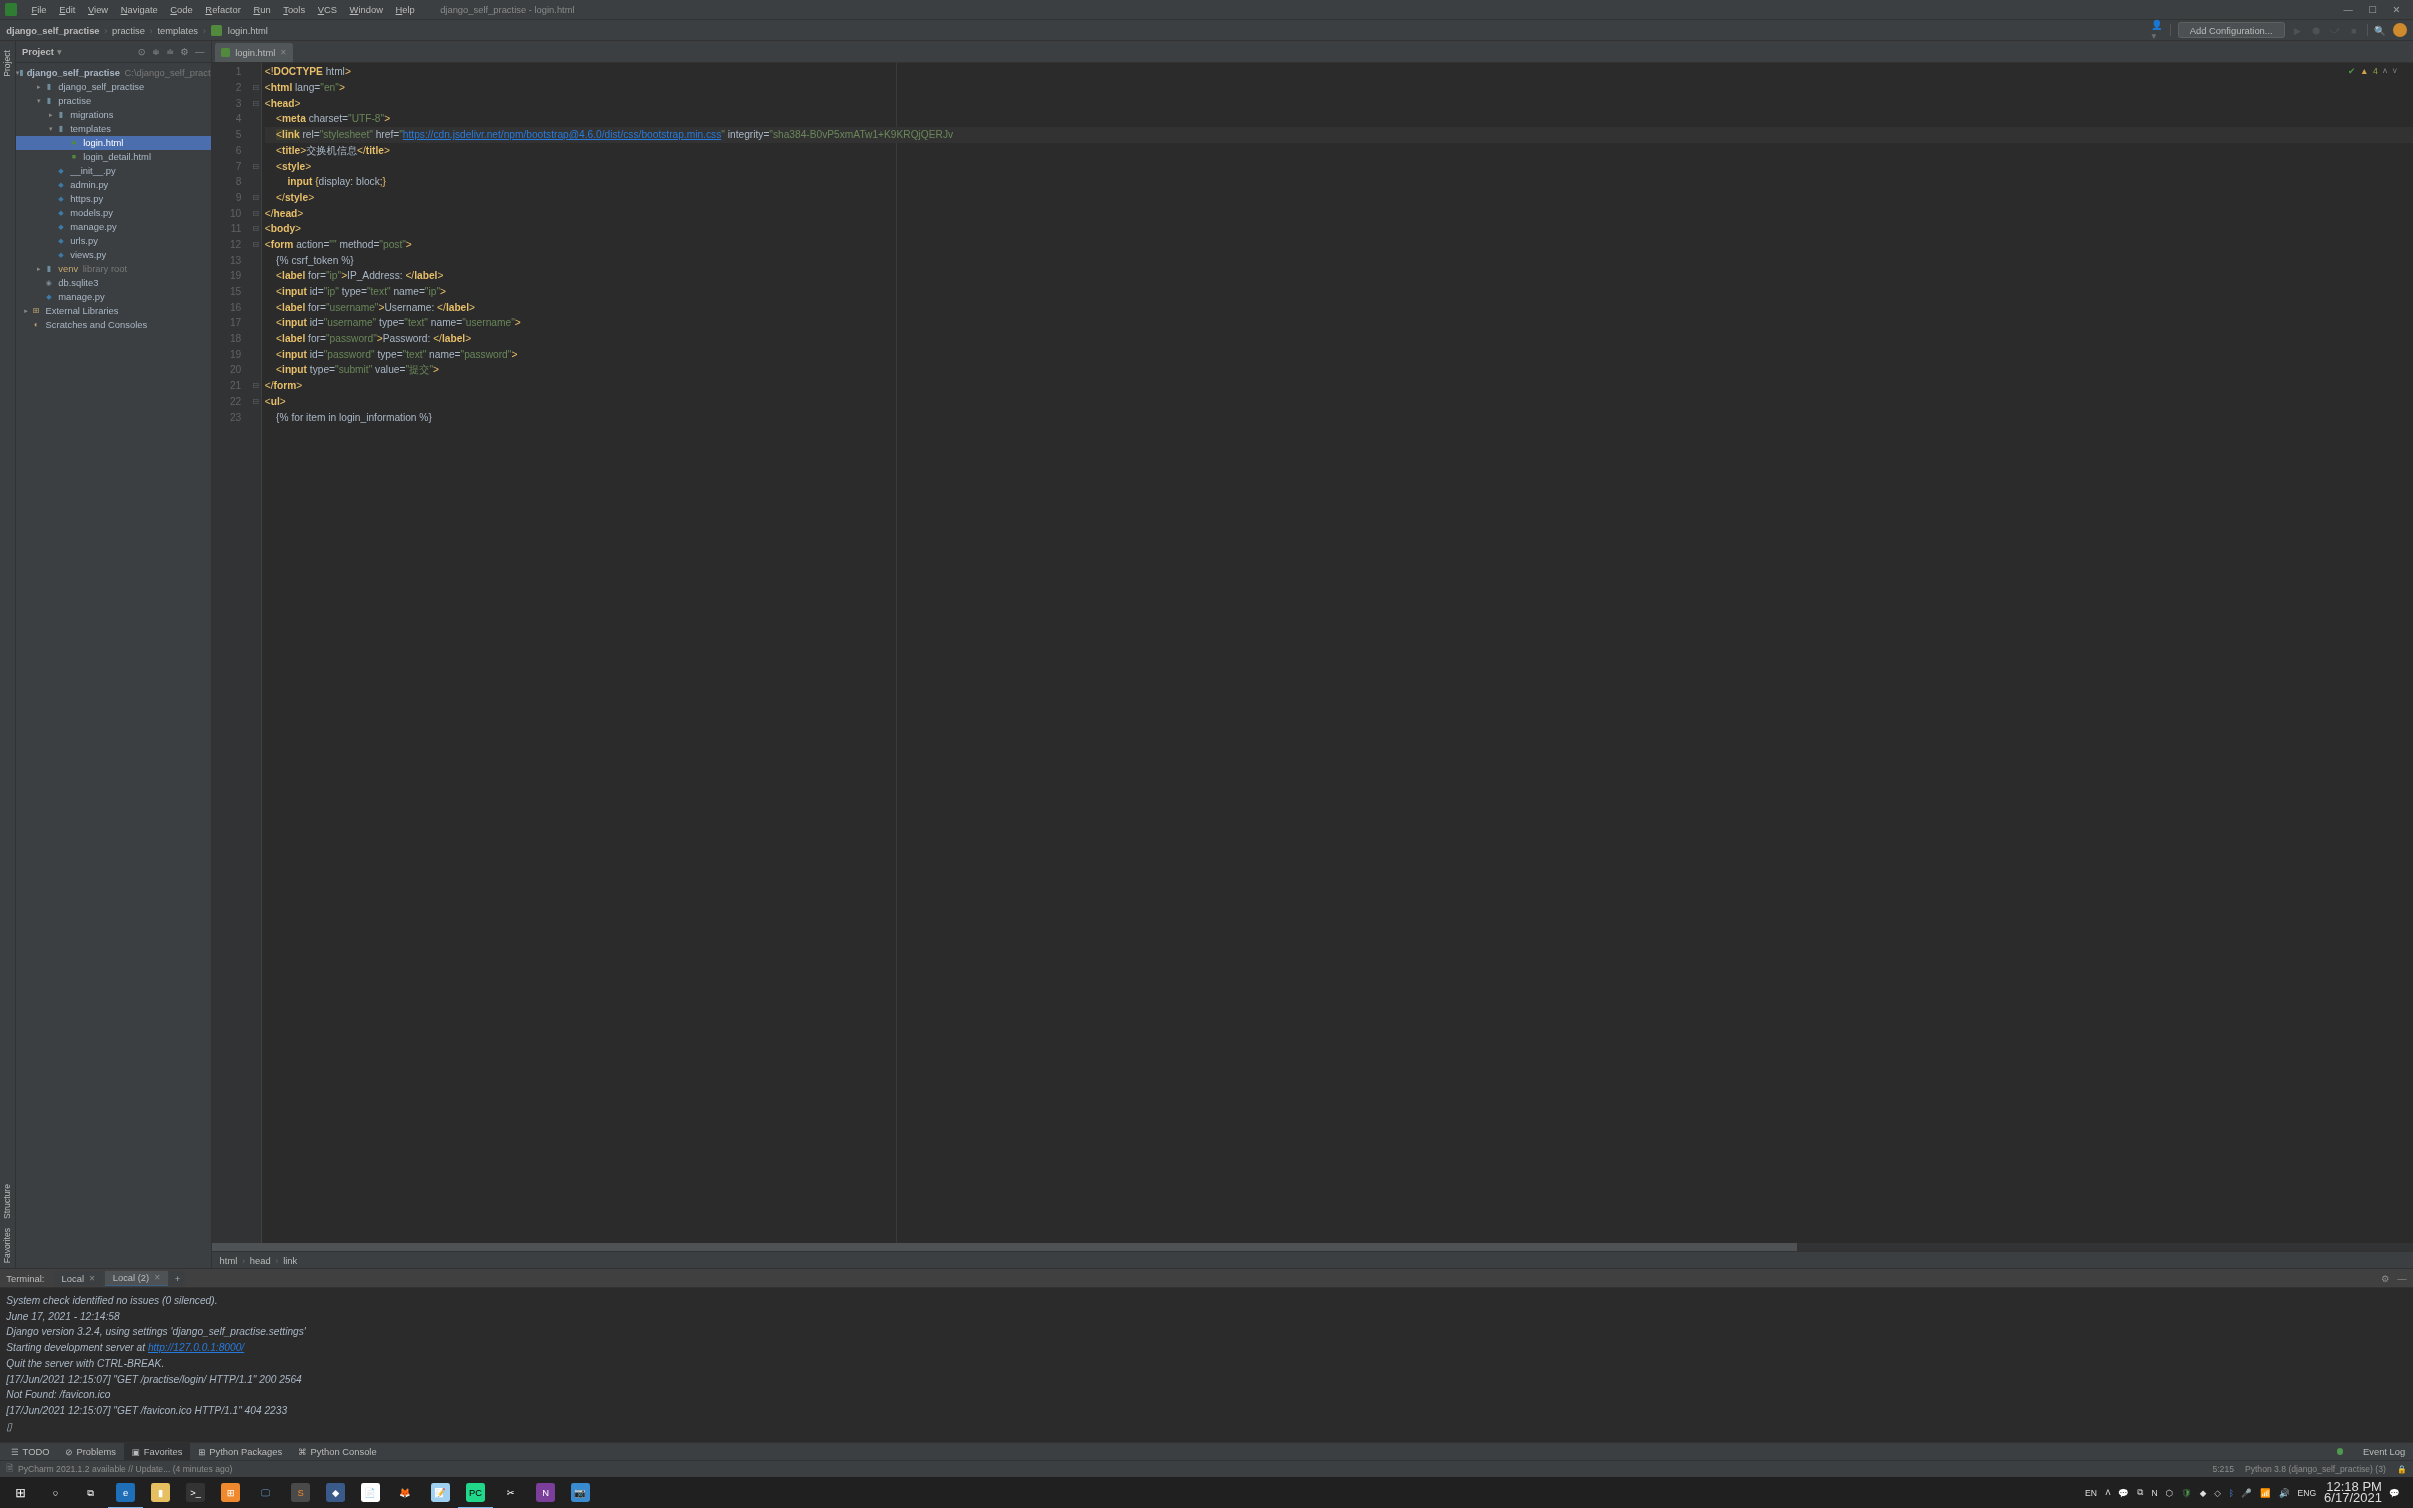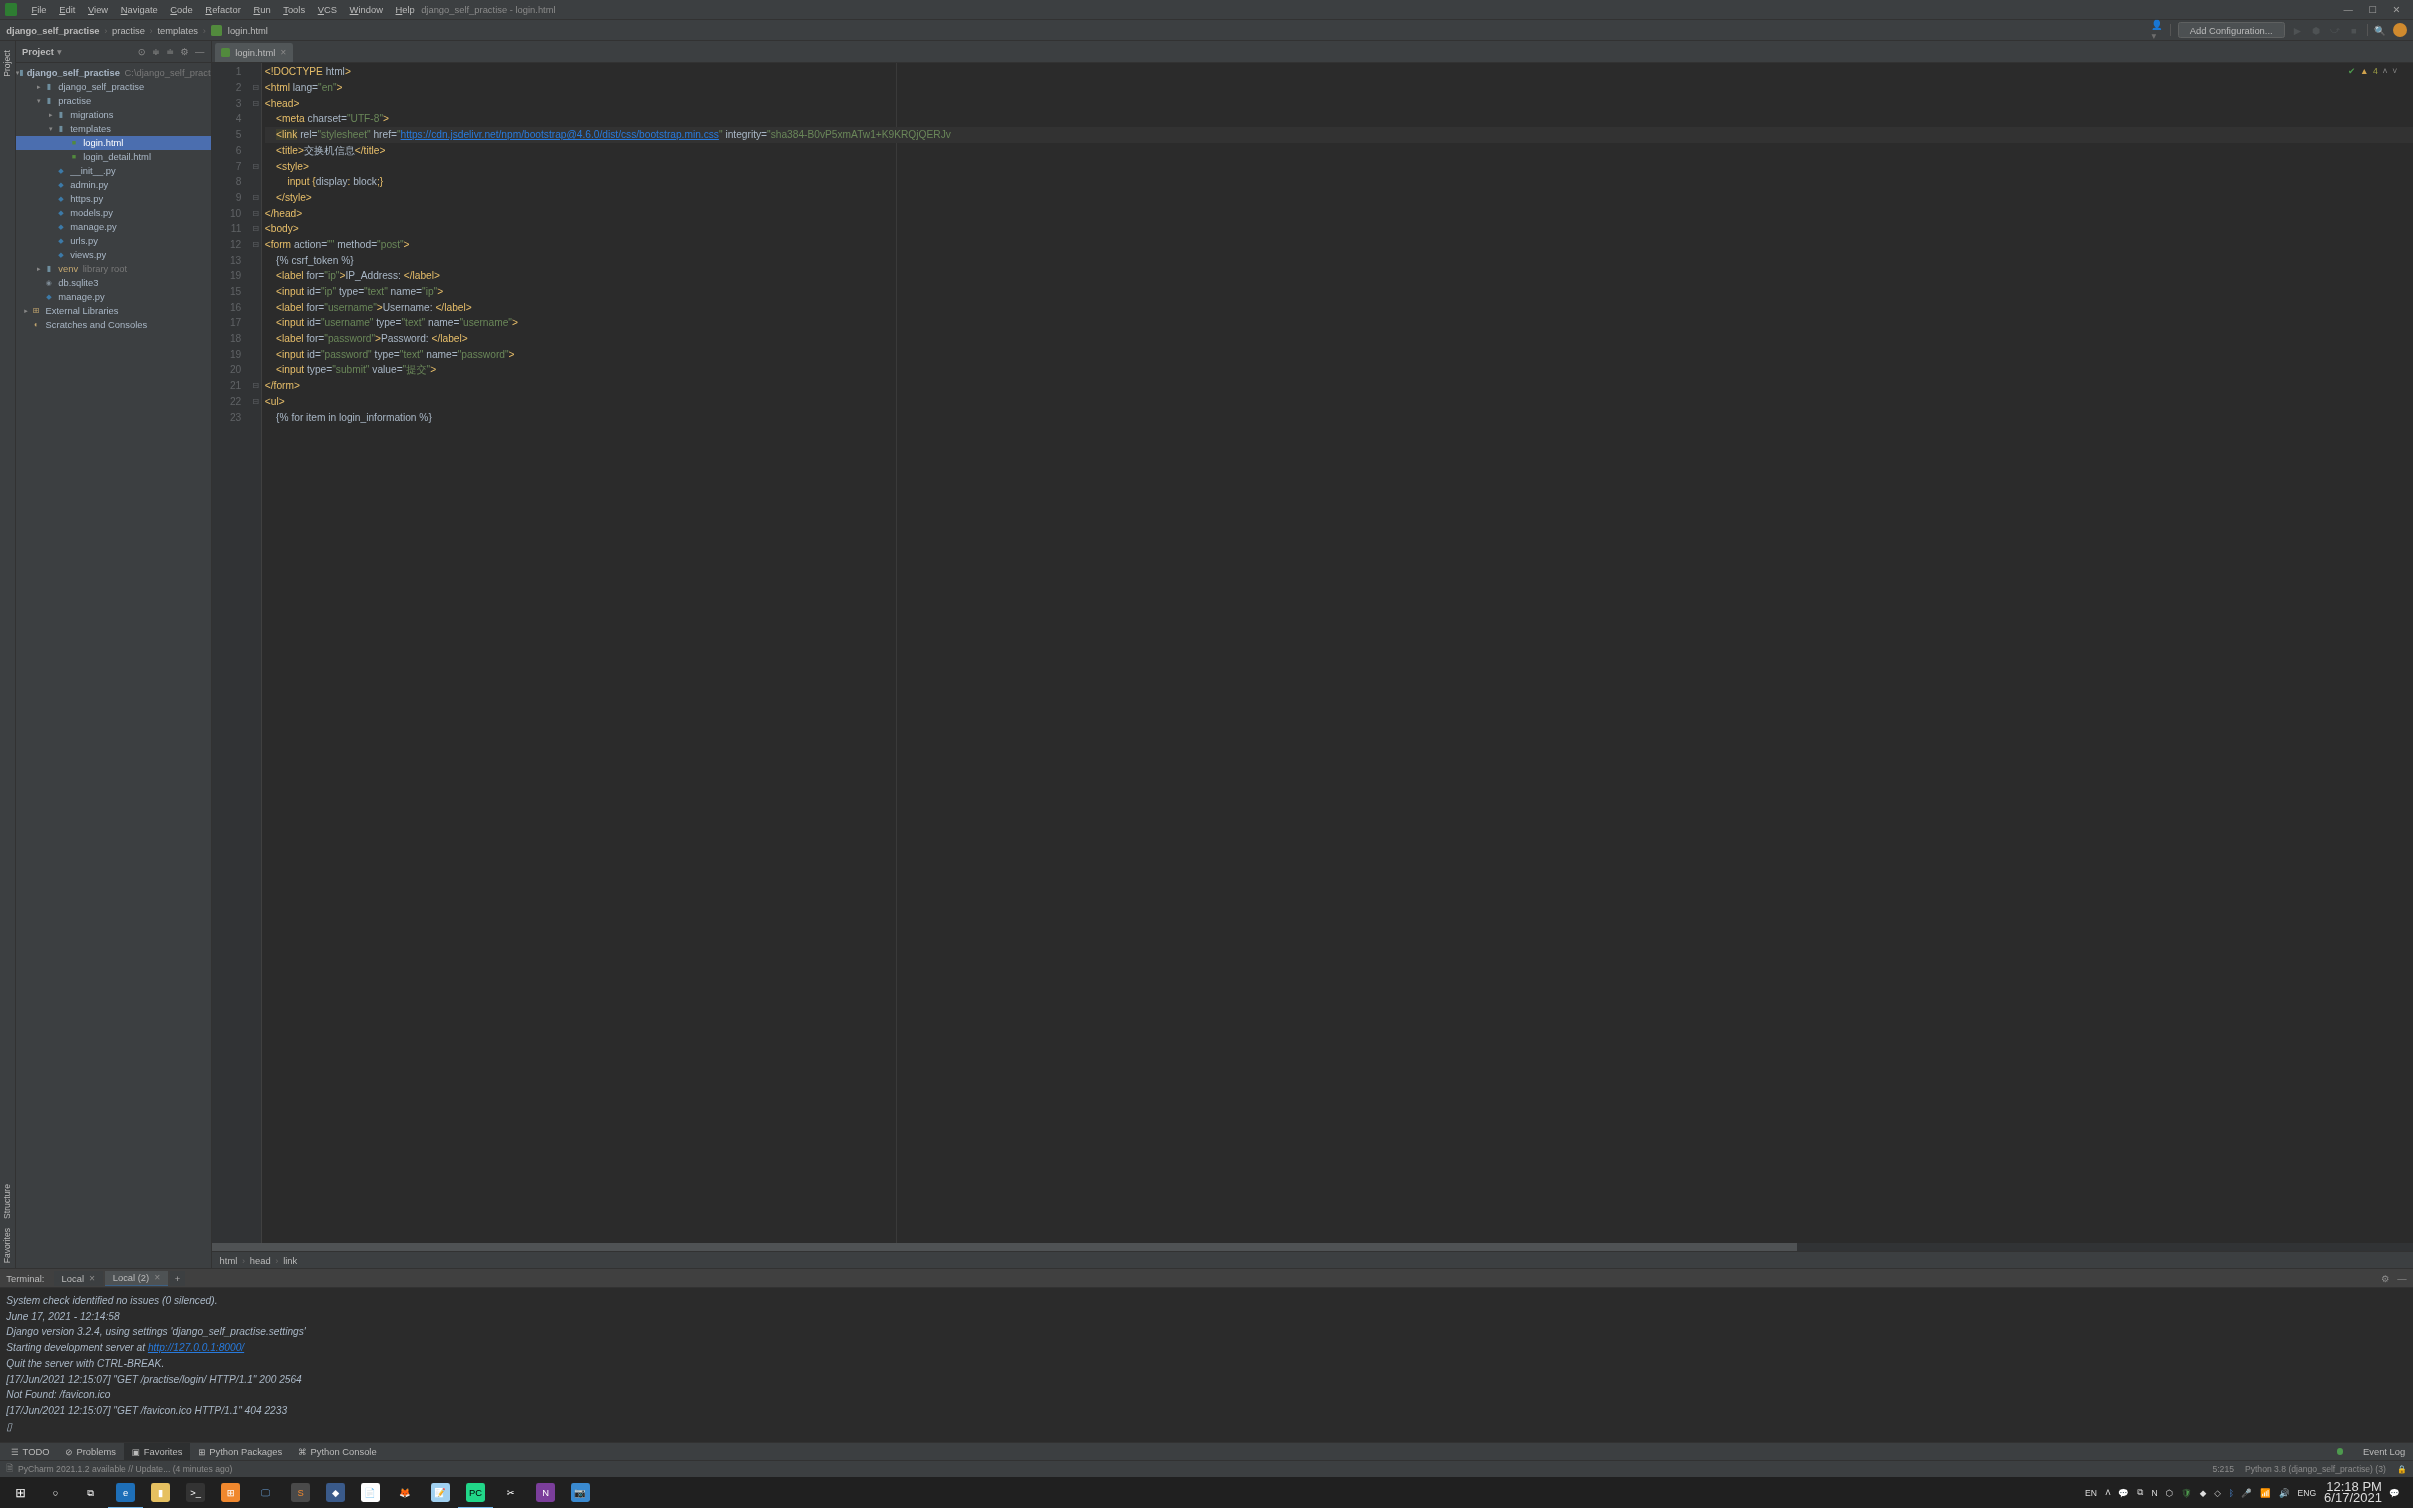--- a/index.html
+++ b/index.html
@@ -4,21 +4,21 @@
 <style>
 * { margin: 0; padding: 0; box-sizing: border-box; font-family: "Segoe UI", sans-serif; }
 body { background: #2b2b2b; color: #a9b7c6; font-size: 9.4px; overflow: hidden; }
 .root { display: flex; flex-direction: column; height: 100vh; }
 
 
 .menubar { height: 20.4px; background: #3c3f41; display: flex; align-items: center; padding: 0 4.7px; color: #bbbbbb; border-bottom: 0.8px solid #323232; }
 .menubar .logo { width: 12.6px; height: 12.6px; background: #2e7d32; border-radius: 1.6px; margin-right: 7.9px; }
 .menubar .menu-item { padding: 0 6.3px; cursor: pointer; }
 .menubar .menu-item .mn { text-decoration: underline; }
-.menubar .win-title { color: #8a8a8a; }
+.menubar .win-title { margin-left: 19px; color: #8a8a8a; }
 .menubar .win-controls { margin-left: auto; display: flex; gap: 15.7px; padding-right: 7.9px; color: #a0a0a0; }
 
 
 .navbar { height: 20.4px; background: #3c3f41; display: flex; align-items: center; padding: 0 6.3px; border-bottom: 0.8px solid #323232; }
 .crumbs { display: flex; align-items: center; gap: 4.7px; color: #bbbbbb; }
 .crumbs .sep { color: #666; }
 .crumbs .file-icon { width: 11px; height: 11px; background: #528a3d; border-radius: 1.6px; display: inline-block; margin-right: 1.6px; }
 .navbar .right-tools { margin-left: auto; display: flex; align-items: center; gap: 6.3px; }
 .navbar .config-btn { background: #4c5052; border: 0.8px solid #5e6060; padding: 1.6px 11px; border-radius: 2.4px; color: #bbbbbb; }
 .navbar .tool-icon { width: 12.6px; height: 12.6px; color: #6e6e6e; display: flex; align-items: center; justify-content: center; }
@@ -67,21 +67,21 @@
 .gutter { width: 39px; background: #313335; text-align: right; padding-right: 9.4px; color: #606366; font-family: "Consolas", monospace; font-size: 10.2px; line-height: 15.7px; padding-top: 1.6px; }
 .gutter .ln { height: 15.7px; }
 .fold-gutter { width: 11px; background: #313335; border-right: 0.8px solid #404040; font-family: monospace; color: #606366; line-height: 15.7px; font-size: 7.9px; padding-top: 1.6px; }
 .fold-gutter div { height: 15.7px; text-align: center; }
 
 .code { flex: 1; font-family: "Consolas", monospace; font-size: 10.2px; line-height: 15.7px; padding: 1.6px 0 0 3.1px; overflow: hidden; position: relative; white-space: pre; }
 .code .line { height: 15.7px; }
 .code .line.highlighted { background: #323232; }
 
 
-.tag { color: #e8bf6a; }
+.tag { color: #e8bf6a; font-weight: bold; }
 .attr { color: #a9b7c6; }
 .eq { color: #a9b7c6; }
 .str { color: #6a8759; }
 .pun { color: #e8bf6a; }
 .text { color: #a9b7c6; }
 .link { color: #287bde; text-decoration: underline; }
 .warn { background: #3d3d2e; }
 
 .editor-status { position: absolute; top: 3.1px; right: 15.7px; display: flex; gap: 4.7px; align-items: center; color: #a0a046; font-size: 8.6px; }
 .editor-status .tick { color: #4e9a4e; }

